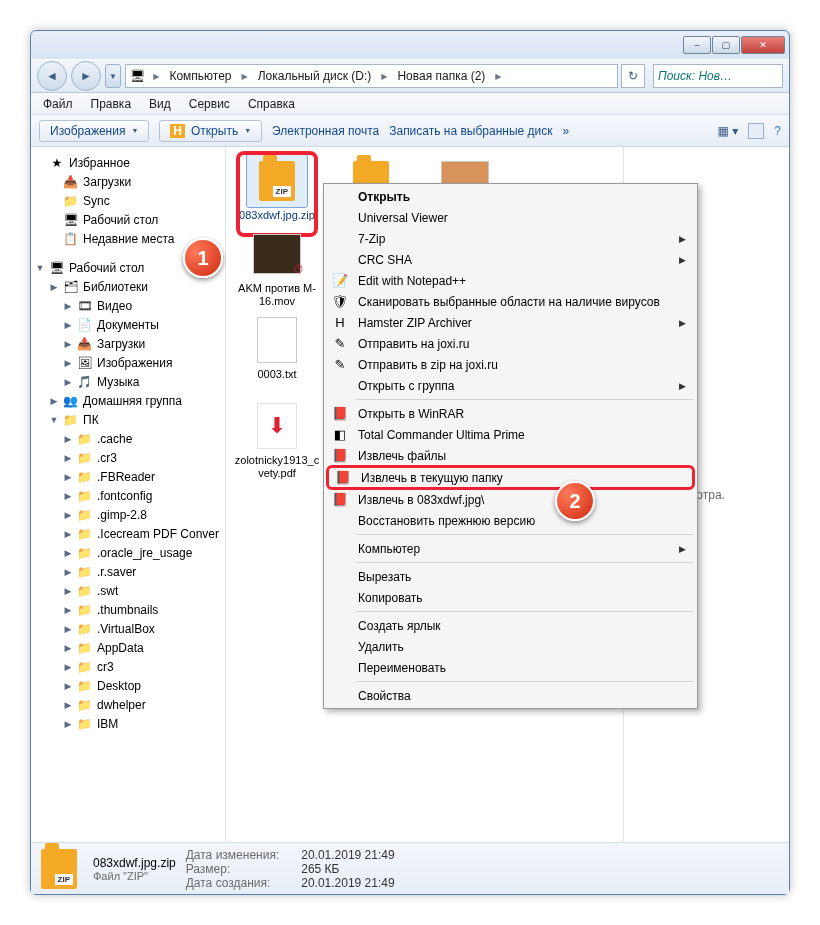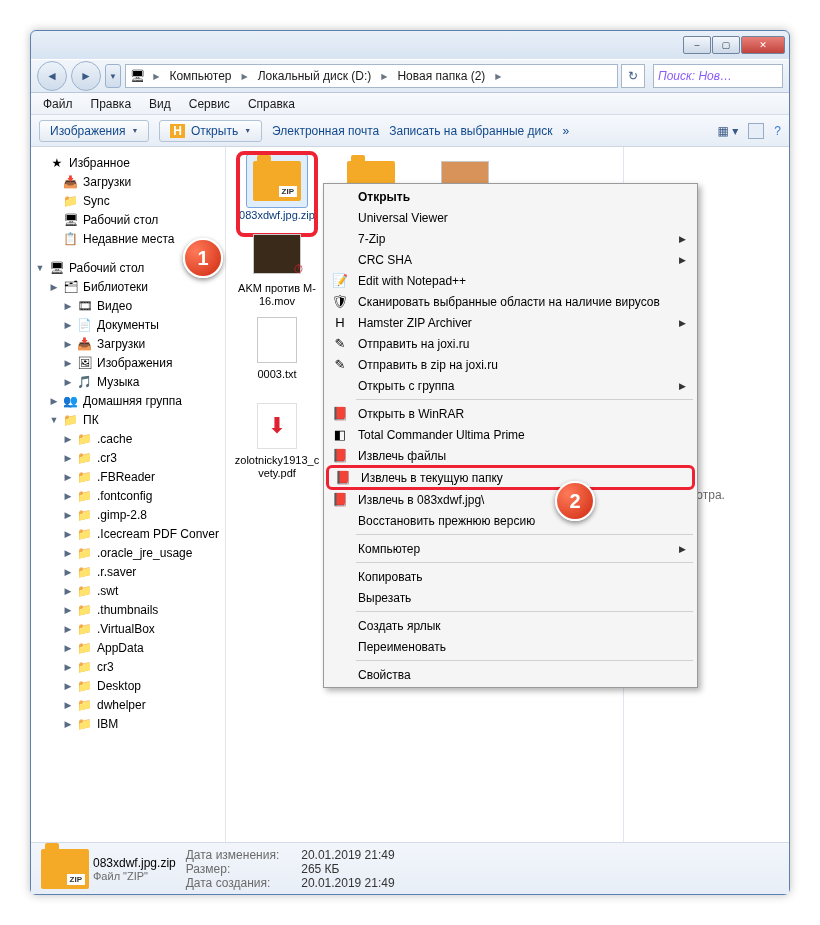--- a/index.html
+++ b/index.html
@@ -8,21 +8,21 @@
   .titlebar { height: 28px; display: flex; align-items: center; justify-content: flex-end; padding-right: 4px; gap: 1px; }
   .winbtn { width: 28px; height: 18px; border: 1px solid #6f849d; background: linear-gradient(#f3f7fc,#cdd9e8); border-radius: 2px; display: flex; align-items: center; justify-content: center; font-size: 9px; color: #2b3a4d; cursor: default; }
   .winbtn.close { width: 44px; background: linear-gradient(#e9807a,#c1433c); color: #fff; }
   .navrow { height: 34px; display: flex; align-items: center; padding: 0 6px; gap: 4px; background: linear-gradient(#f2f6fb,#e2eaf4); border-top: 1px solid #fff; border-bottom: 1px solid #b8c7db; }
   .navbtn { width: 30px; height: 30px; border: 1px solid #9bb2ce; border-radius: 50%; background: linear-gradient(#ecf2f9,#cfdceb); display: flex; align-items: center; justify-content: center; color: #3a5a85; }
   .navbtn.small { width: 16px; height: 24px; border-radius: 3px; font-size: 8px; }
   .address { flex: 1; height: 24px; border: 1px solid #a6b6cc; background: #fff; display: flex; align-items: center; padding: 0 4px; gap: 4px; }
   .address .seg { color: #1a1a1a; padding: 0 2px; }
   .address .chev { color: #6a7684; font-size: 8px; padding: 0 4px; }
   .refresh { width: 24px; height: 24px; border: 1px solid #a6b6cc; background: #fff; margin-left: -1px; display: flex; align-items: center; justify-content: center; color: #3a5a85; }
-  .searchbox { width: 130px; height: 24px; border: 1px solid #a6b6cc; background: #fff; margin-left: 4px; padding: 0 4px; display: flex; align-items: center; color: #8b5cf6; font-style: italic; overflow: hidden; white-space: nowrap; }
+  .searchbox { width: 130px; height: 24px; border: 1px solid #a6b6cc; background: #fff; margin-left: 4px; padding: 0 4px; display: flex; align-items: center; color: #0f766e; font-style: italic; overflow: hidden; white-space: nowrap; }
   .menubar { height: 22px; background: linear-gradient(#f7f9fc,#eef2f8); border-bottom: 1px solid #d3dce8; display: flex; align-items: center; padding: 0 4px; gap: 2px; }
   .menubar .m { padding: 14px 8px; color: #1a1a1a; }
   .toolbar { height: 32px; background: linear-gradient(#f6f9fd,#e7edf6); border-bottom: 1px solid #cdd6e3; display: flex; align-items: center; padding: 0 8px; gap: 10px; }
   .tbtn { padding: 3px 10px; background: linear-gradient(#fcfdfe,#e6ecf4); border: 1px solid #b3c3d7; border-radius: 3px; display: flex; align-items: center; gap: 6px; color: #134a8d; }
   .tbtn .drop { font-size: 7px; color: #3a5a85; }
   .tlink { color: #134a8d; }
   .tright { margin-left: auto; display: flex; gap: 10px; align-items: center; color: #3a5a85; }
   .sq { width: 16px; height: 16px; border: 1px solid #98acc6; background: #e8eef7; }
   .body { flex: 1; display: flex; min-height: 0; }
   .sidebar { width: 195px; border-right: 1px solid #e0e6ee; background: #fff; padding: 6px 0; overflow: hidden; }
@@ -31,21 +31,21 @@
   .sb-item .tw { width: 10px; text-align: center; font-size: 9px; color: #5a6c83; }
   .sb-item .ico { width: 16px; height: 16px; display: flex; align-items: center; justify-content: center; font-size: 12px; }
   .ind-1 { padding-left: 18px; } .ind-2 { padding-left: 32px; }
   .filepane { flex: 1; border-right: 1px solid #e0e6ee; background: #fff; padding: 8px; position: relative; overflow: hidden; }
   .files { display: flex; flex-wrap: wrap; gap: 6px 8px; align-content: flex-start; }
   .file { width: 86px; display: flex; flex-direction: column; align-items: center; text-align: center; }
   .file .thumb { width: 60px; height: 52px; display: flex; align-items: center; justify-content: center; border-radius: 2px; }
   .file .lbl { font-size: 11px; line-height: 13px; margin-top: 2px; word-break: break-word; }
   .file.sel .lbl { color: #0a3b7a; }
   .file.sel .thumb { outline: 1px solid #7aa7e0; background: #e0edfb; }
-  .zipico { background: #f4a927; width: 48px; height: 40px; border-radius: 2px; position: relative; display: flex; align-items: center; justify-content: center; }
+  .zipico { background: #f4a927; width: 36px; height: 40px; border-radius: 2px; position: relative; display: flex; align-items: center; justify-content: center; }
   .zipico::before { content: ""; position: absolute; top: -6px; left: 4px; width: 14px; height: 6px; background: #f4a927; border-radius: 2px 2px 0 0; }
   .zipico .z { background: #fff; color: #333; font-size: 8px; font-weight: bold; padding: 1px 3px; position: absolute; bottom: 4px; right: 4px; }
   .imgthumb { width: 48px; height: 40px; border: 1px solid #c8c8c8; background: linear-gradient(180deg,#d8935a 60%,#5a2c14 60%); }
   .vidthumb { width: 48px; height: 40px; border: 1px solid #c8c8c8; background: #3a2a1a; position: relative; }
   .vidthumb::after { content: "⏱"; position: absolute; bottom: -3px; right: -3px; font-size: 12px; color: #d23; }
   .txtthumb { width: 40px; height: 46px; border: 1px solid #c8c8c8; background: #fff; }
   .pdfthumb { width: 40px; height: 46px; border: 1px solid #e0e0e0; background: #fff; color: #d23; display: flex; align-items: center; justify-content: center; font-size: 22px; }
   .pngthumb { width: 44px; height: 44px; border: 1px solid #e0e0e0; background: #fff; display: flex; align-items: center; justify-content: center; color: #f5a623; font-size: 28px; }
   .preview { width: 165px; background: #fff; display: flex; align-items: center; justify-content: center; color: #6a6a6a; padding: 20px; }
   .statusbar { height: 52px; border-top: 1px solid #d3dce8; background: linear-gradient(#f2f6fb,#e8eef7); display: flex; align-items: center; gap: 10px; padding: 4px 10px; }
@@ -464,32 +464,37 @@
     </div>
     <div class="sep"></div>
     <div class="row">
       <span class="icol"></span>
       <span class="txt">Компьютер</span>
       <span class="arr">▶</span>
     </div>
     <div class="sep"></div>
     <div class="row">
       <span class="icol"></span>
+      <span class="txt">Вырезать</span>
+      <span class="arr"></span>
+    </div>
+    <div class="row">
+      <span class="icol"></span>
       <span class="txt">Копировать</span>
       <span class="arr"></span>
     </div>
-    <div class="row">
-      <span class="icol"></span>
-      <span class="txt">Вырезать</span>
-      <span class="arr"></span>
-    </div>
     <div class="sep"></div>
     <div class="row">
       <span class="icol"></span>
       <span class="txt">Создать ярлык</span>
+      <span class="arr"></span>
+    </div>
+    <div class="row">
+      <span class="icol"></span>
+      <span class="txt">Удалить</span>
       <span class="arr"></span>
     </div>
     <div class="row">
       <span class="icol"></span>
       <span class="txt">Переименовать</span>
       <span class="arr"></span>
     </div>
     <div class="sep"></div>
     <div class="row">
       <span class="icol"></span>

